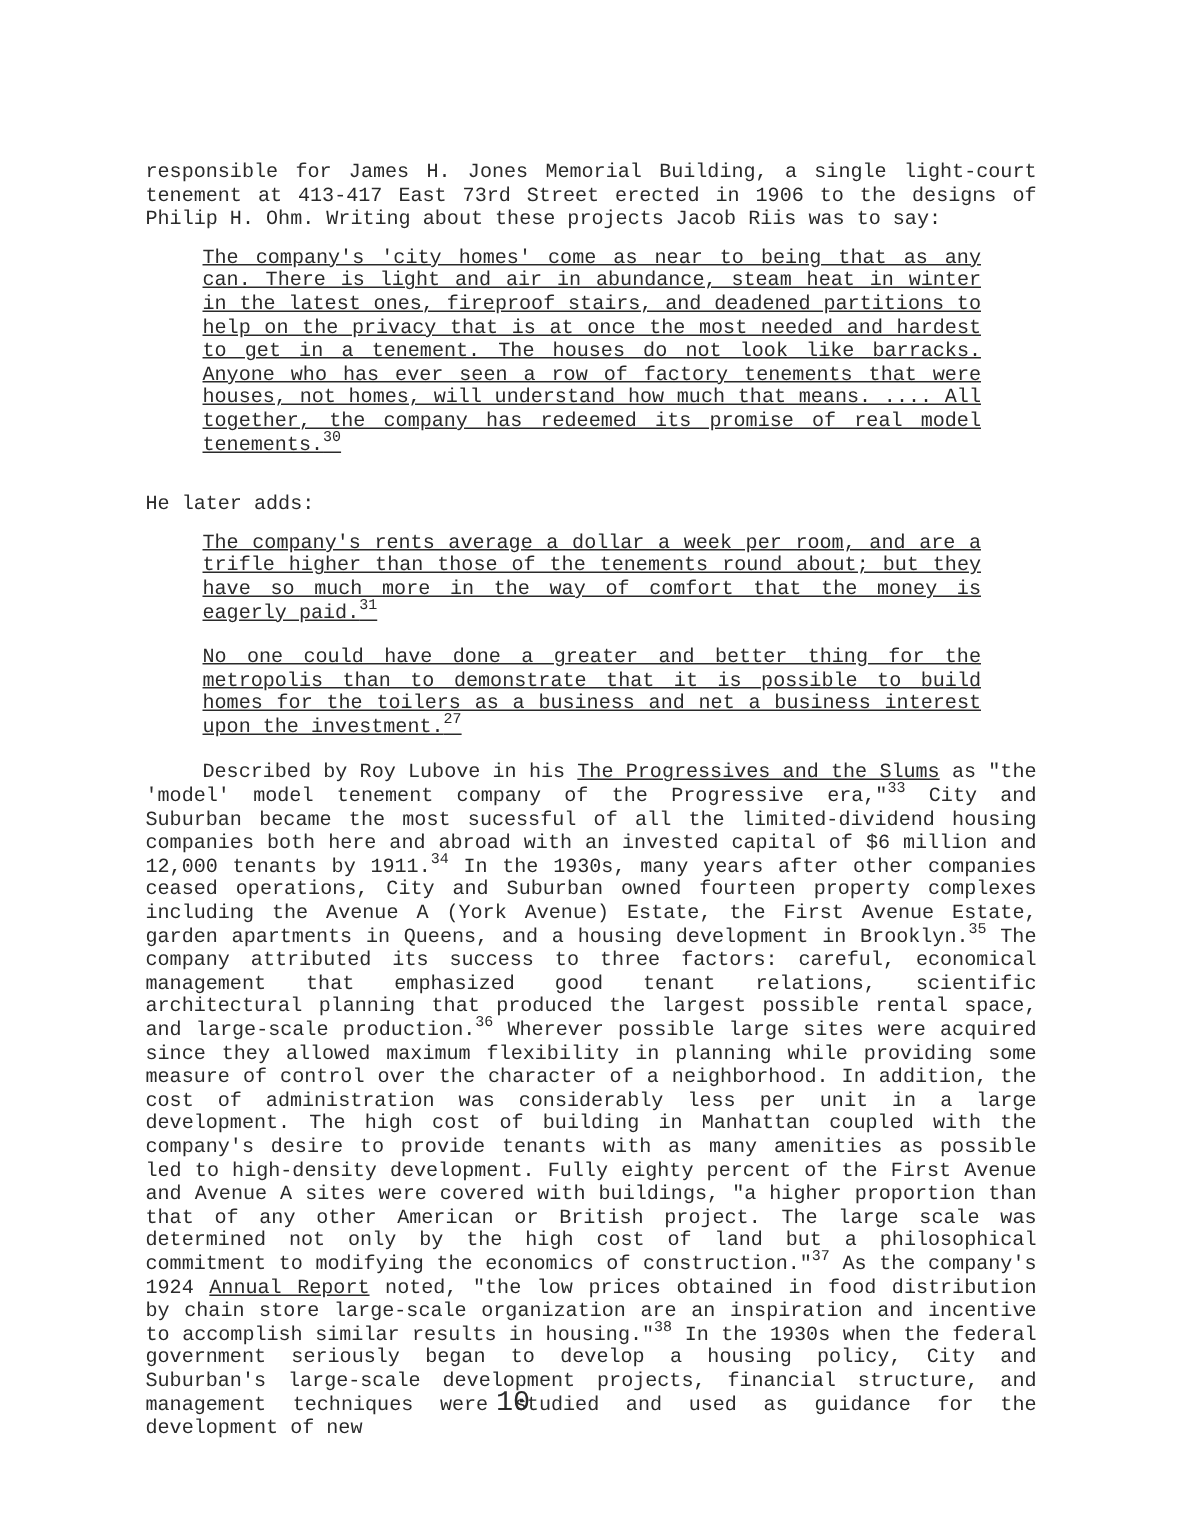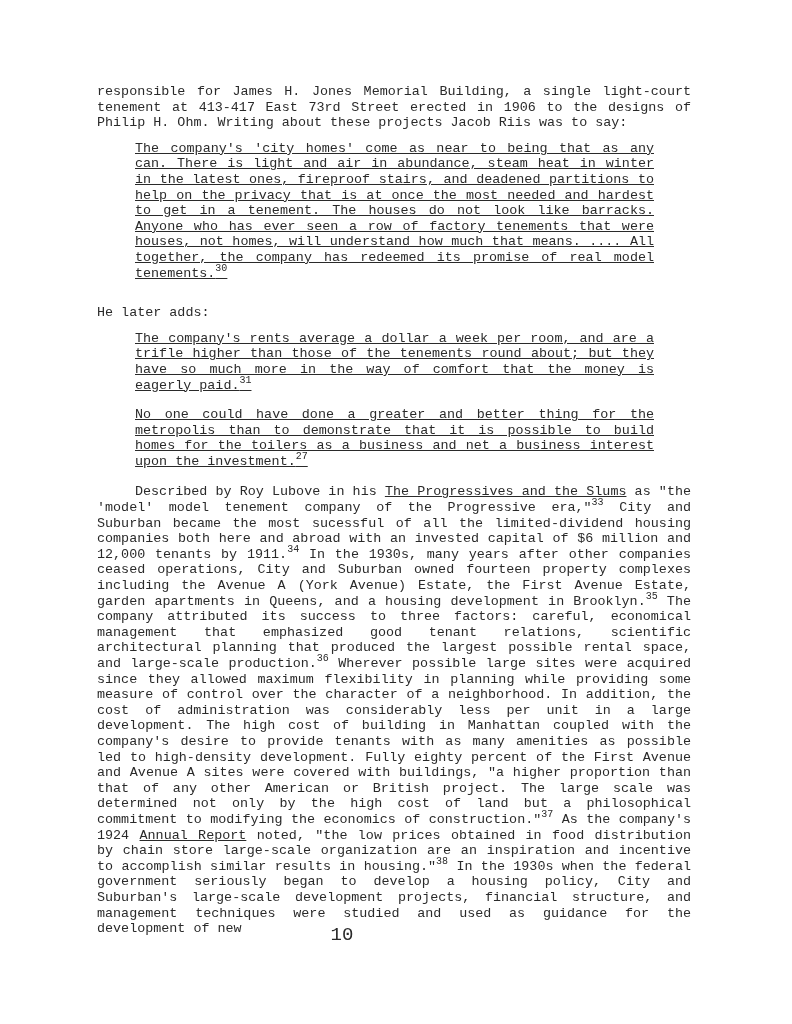--- a/index.html
+++ b/index.html
@@ -1,18 +1,18 @@
 <!DOCTYPE html>
 <html><head>
 <meta charset="utf-8">
 <style>
   html, body { margin: 0; padding: 0; background: #ffffff; }
   body { width: 792px; height: 1024px; position: relative; overflow: hidden; }
   .page {
-    position: absolute; left: 97px; top: 84px; width: 594px;
+    position: absolute; left: 97px; top: 108px; width: 594px;
     font-family: "Liberation Mono", "DejaVu Sans Mono", monospace;
     font-size: 13.4px; line-height: 15.6px; color: #2a2a2a;
     text-align: justify;
   }
   p { margin: 0; }
   .quote { margin: 10px 37px 0 38px; text-decoration: underline; }
   .para { text-indent: 38px; }
   sup { font-size: 10px; line-height: 0; vertical-align: 6px; }
   u { text-decoration: underline; font-family: Liberation Mono, monospace; }
   .pagenum {

